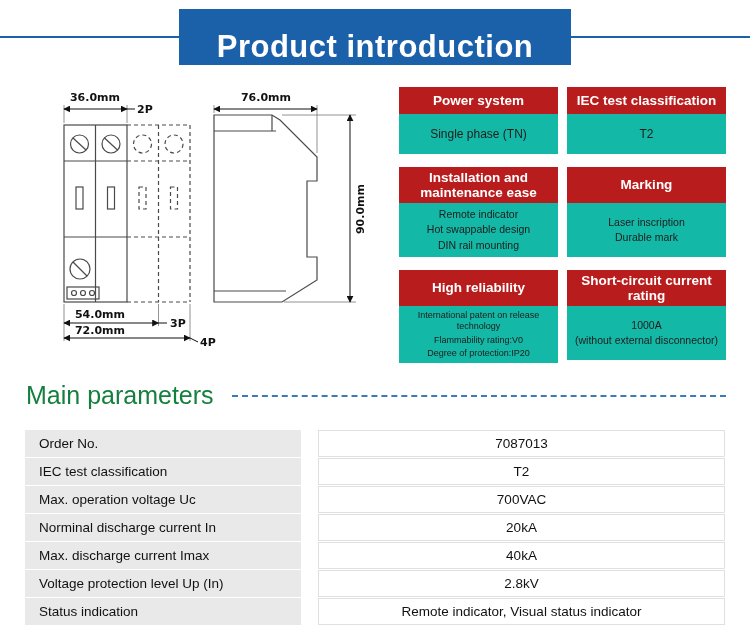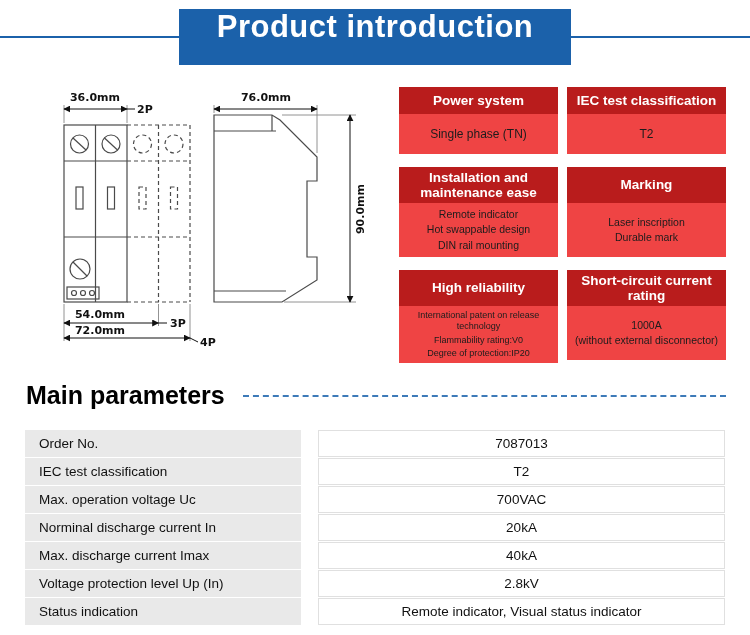--- a/index.html
+++ b/index.html
@@ -12,21 +12,21 @@
 
   
   .banner-wrap { position:relative; height:58px; margin-top:9px; }
   .banner-wrap::before {
     content:""; position:absolute; left:0; right:0; top:27px;
     border-top:2px solid #1b61aa;
   }
   .banner {
     position:absolute; left:50%; transform:translateX(-50%); top:0;
     width:392px; height:56px; background:#1b61aa;
-    display:flex; align-items:flex-start; justify-content:center; z-index:1;
+    display:flex; align-items:flex-end; justify-content:center; z-index:1;
   }
   .banner h1 { color:#ffffff; font-size:31px; font-weight:bold; letter-spacing:0.5px; }
 
   
   .top-section { display:flex; padding:20px 24px 0 14px; }
   .diagram-box { flex:0 0 auto; }
   svg .outline { stroke:#4a4a4a; fill:none; stroke-width:1.2; }
   svg .dashed { stroke-dasharray:4 3; }
   svg .dimline { stroke:#111111; stroke-width:1; fill:none; }
   svg .extline { stroke:#777777; stroke-width:0.8; fill:none; }
@@ -42,32 +42,32 @@
   }
   .feature-card { display:flex; flex-direction:column; }
   .feature-header {
     background:#b91c1c; color:#ffffff; font-weight:bold;
     font-size:13.5px; line-height:1.12;
     display:flex; align-items:center; justify-content:center;
     text-align:center; min-height:36px; padding:2px 5px;
   }
   .feature-card:nth-child(-n+2) .feature-header { min-height:27px; }
   .feature-body {
-    background:#ef4444;
+    background:#14b8a6;
     display:flex; flex-direction:column; align-items:center; justify-content:center;
     text-align:center; min-height:54px; padding:4px 2px; gap:2px;
   }
   .feature-card:nth-child(-n+2) .feature-body { min-height:40px; }
   .feature-line { font-size:10.5px; color:#1c1c1c; line-height:1.25; }
   .feature-card:nth-child(-n+2) .feature-line { font-size:12px; }
   .feature-card:nth-child(5) .feature-line { font-size:9px; }
 
   
   .section-heading { display:flex; align-items:center; margin:18px 24px 0 26px; }
-  .section-heading h2 { font-size:25px; font-weight:bold; color:#000000; }
+  .section-heading h2 { font-size:25px; font-weight:normal; color:#15803d; }
   .section-heading .dash-line { flex:1; margin-left:18px; border-top:2px dashed #3d7ab8; }
 
   
   .param-table { margin:20px 25px 0 25px; }
   .param-row { display:flex; margin-bottom:1px; }
   .param-label {
     width:276px; background:#e9e9e9; color:#111111;
     font-size:13.5px; display:flex; align-items:center;
     padding-left:14px; height:27px;
   }

